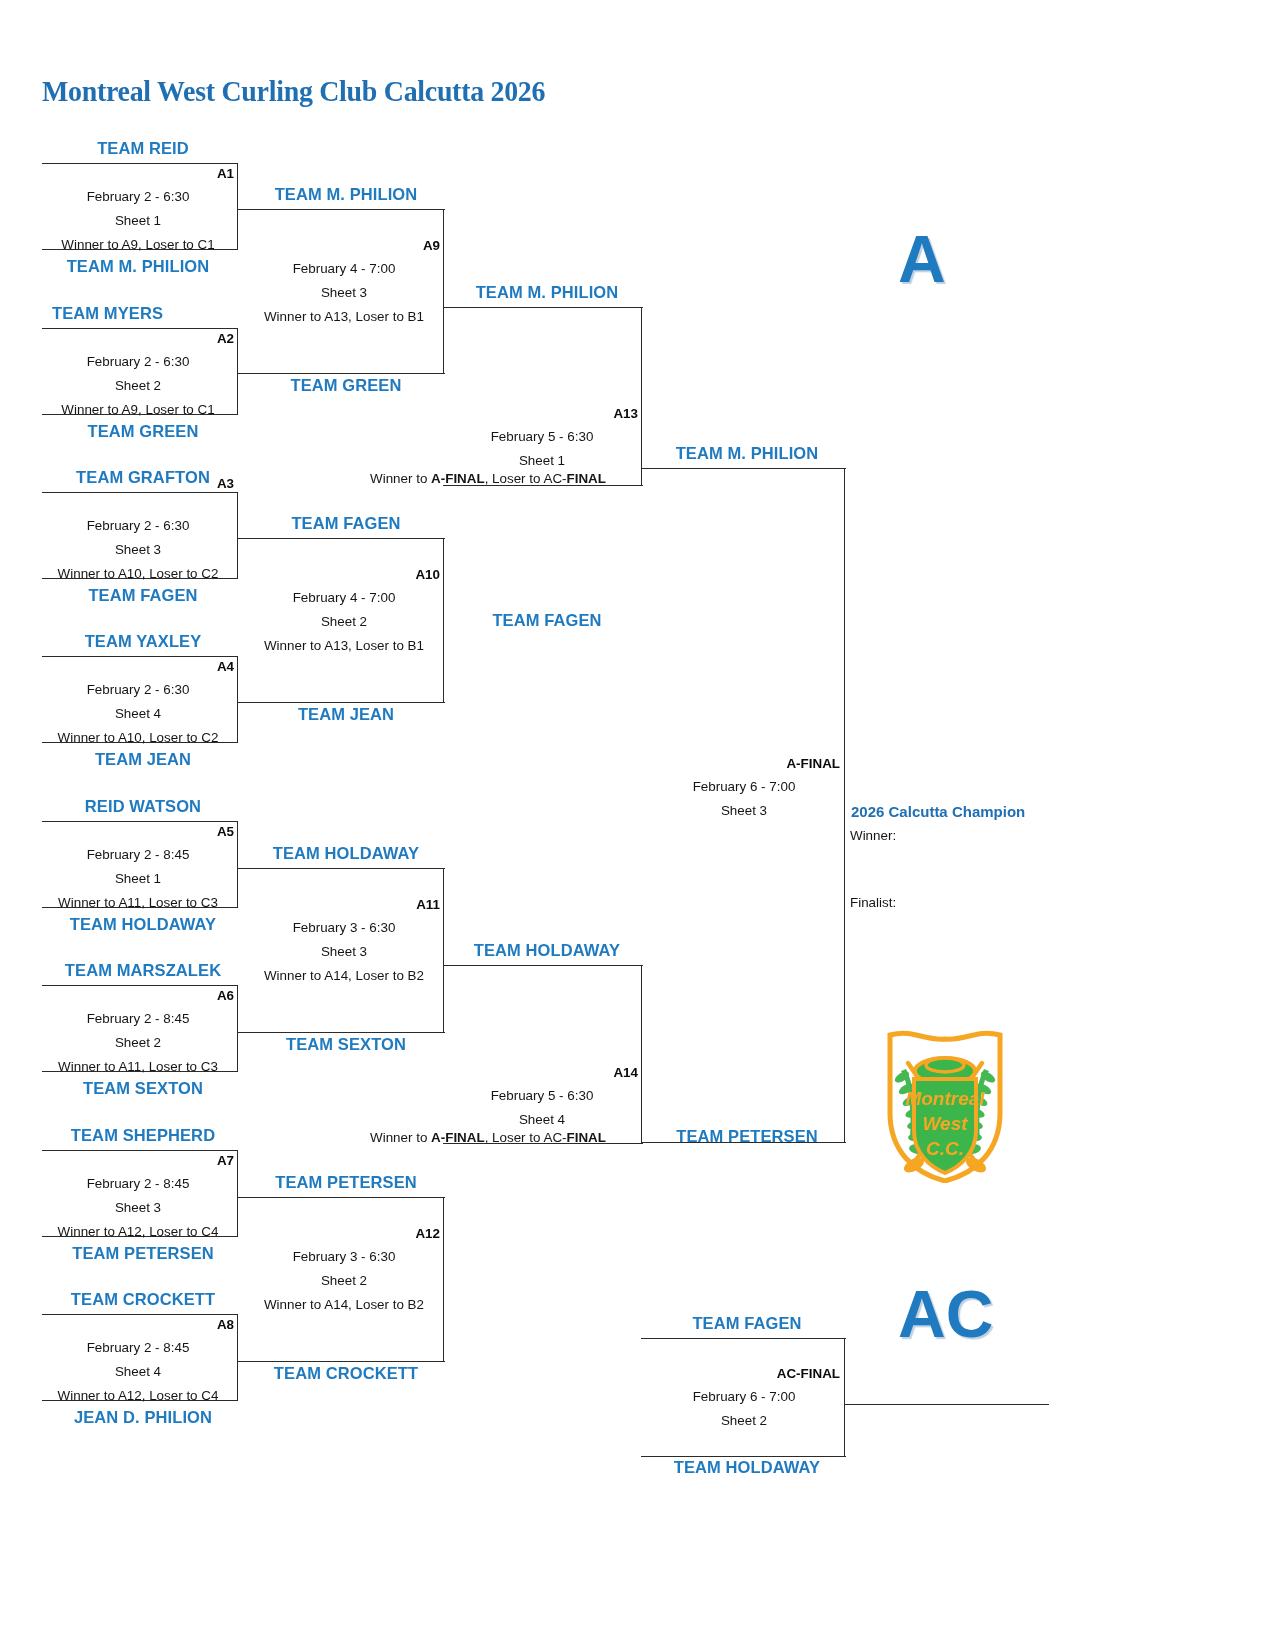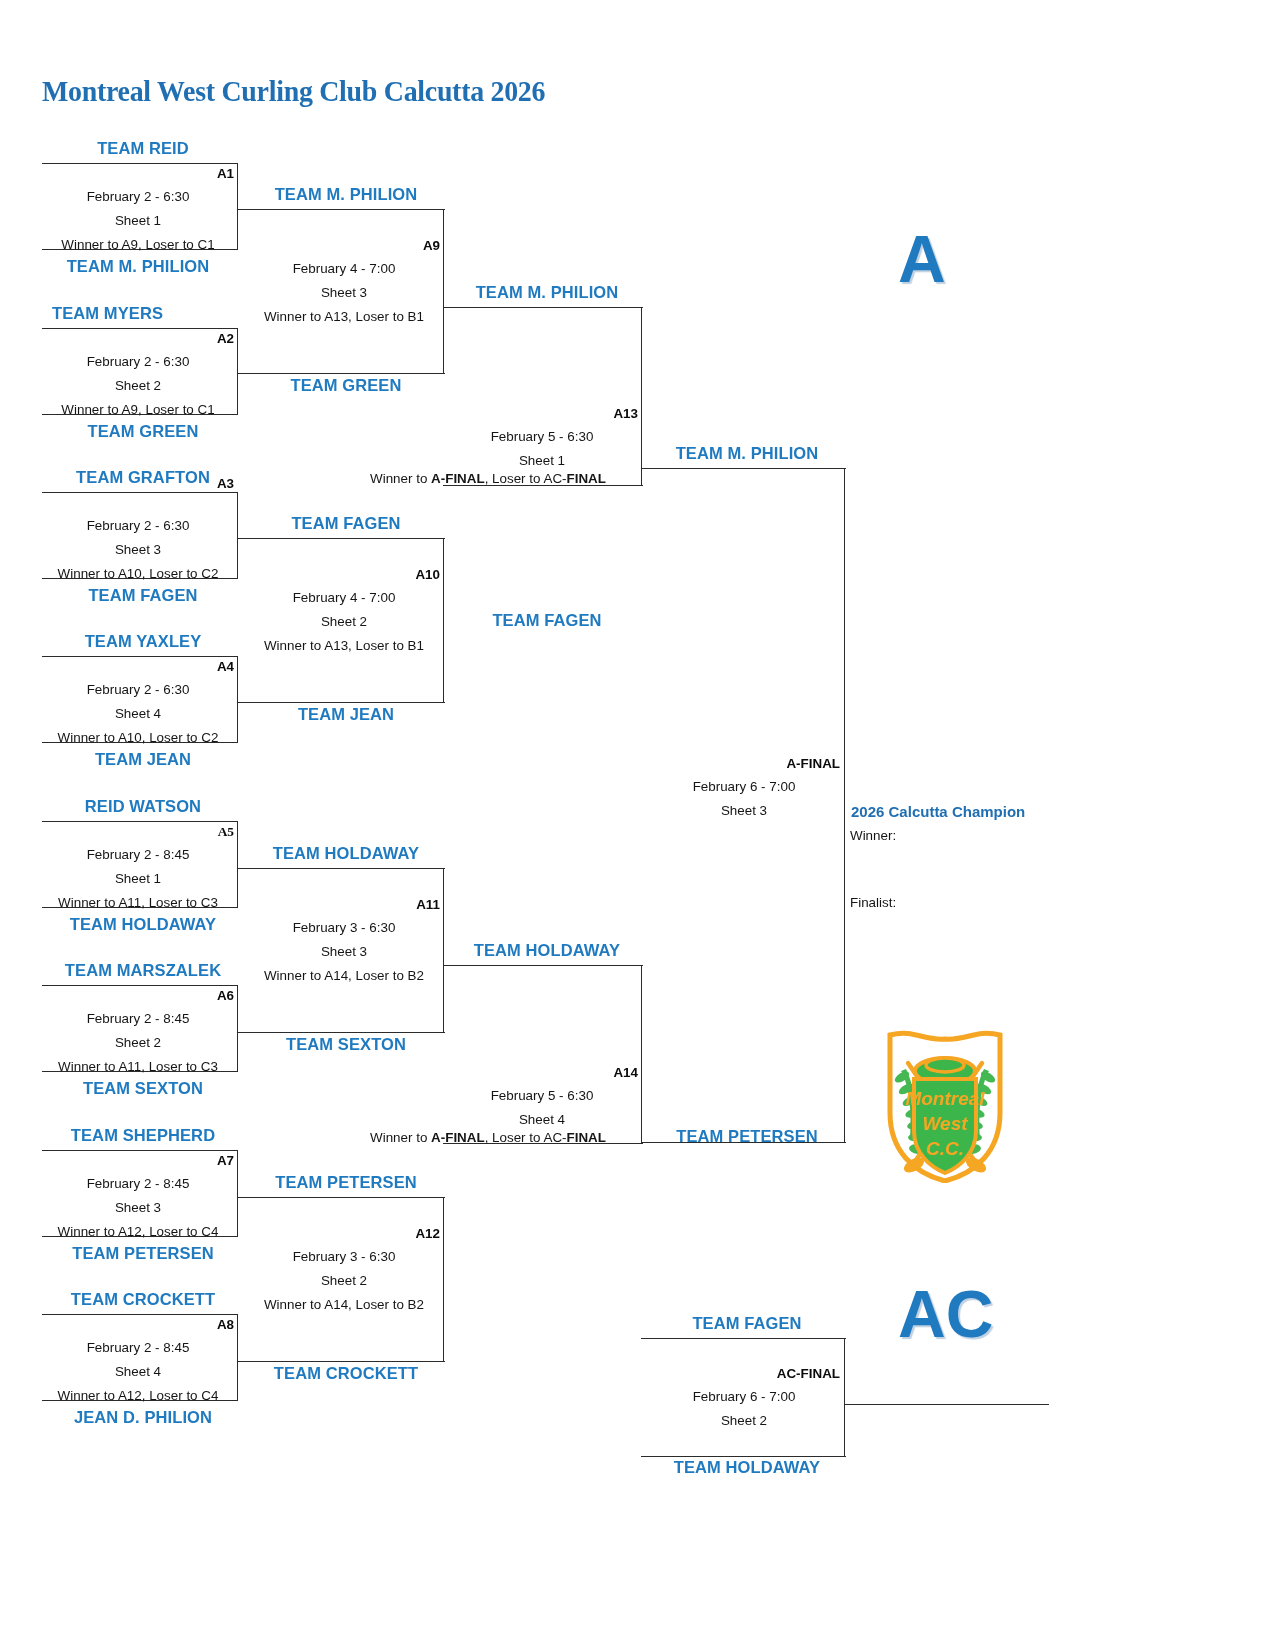--- a/index.html
+++ b/index.html
@@ -154,21 +154,21 @@
   <div class="t code" style="left:42px; top:660px; width:192px;">A4</div>
   <div class="t info r" style="left:42px; top:683px; width:192px;">February 2 - 6:30</div>
   <div class="t info r" style="left:42px; top:707px; width:192px;">Sheet 4</div>
   <div class="t info r" style="left:42px; top:731px; width:192px;">Winner to A10, Loser to C2</div>
   <div class="t team" style="left:48px; top:751px; width:190px; text-align:center;">TEAM JEAN</div>
 
   <div class="t team" style="left:48px; top:798px; width:190px; text-align:center;">REID WATSON</div>
   <div class="hline" style="left:42px; top:821px; width:196px;"></div>
   <div class="vline" style="left:237px; top:821px; height:86px;"></div>
   <div class="hline" style="left:42px; top:907px; width:196px;"></div>
-  <div class="t code" style="left:42px; top:825px; width:192px;font-family:Liberation Serif, serif;">A5</div>
+  <div class="t code" style="left:42px; top:825px; width:192px;">A5</div>
   <div class="t info r" style="left:42px; top:848px; width:192px;">February 2 - 8:45</div>
   <div class="t info r" style="left:42px; top:872px; width:192px;">Sheet 1</div>
   <div class="t info r" style="left:42px; top:896px; width:192px;">Winner to A11, Loser to C3</div>
   <div class="t team" style="left:44px; top:916px; width:198px; text-align:center;">TEAM HOLDAWAY</div>
 
   <div class="t team" style="left:42px; top:962px; width:202px; text-align:center;">TEAM MARSZALEK</div>
   <div class="hline" style="left:42px; top:985px; width:196px;"></div>
   <div class="vline" style="left:237px; top:985px; height:86px;"></div>
   <div class="hline" style="left:42px; top:1071px; width:196px;"></div>
   <div class="t code" style="left:42px; top:989px; width:192px;">A6</div>

